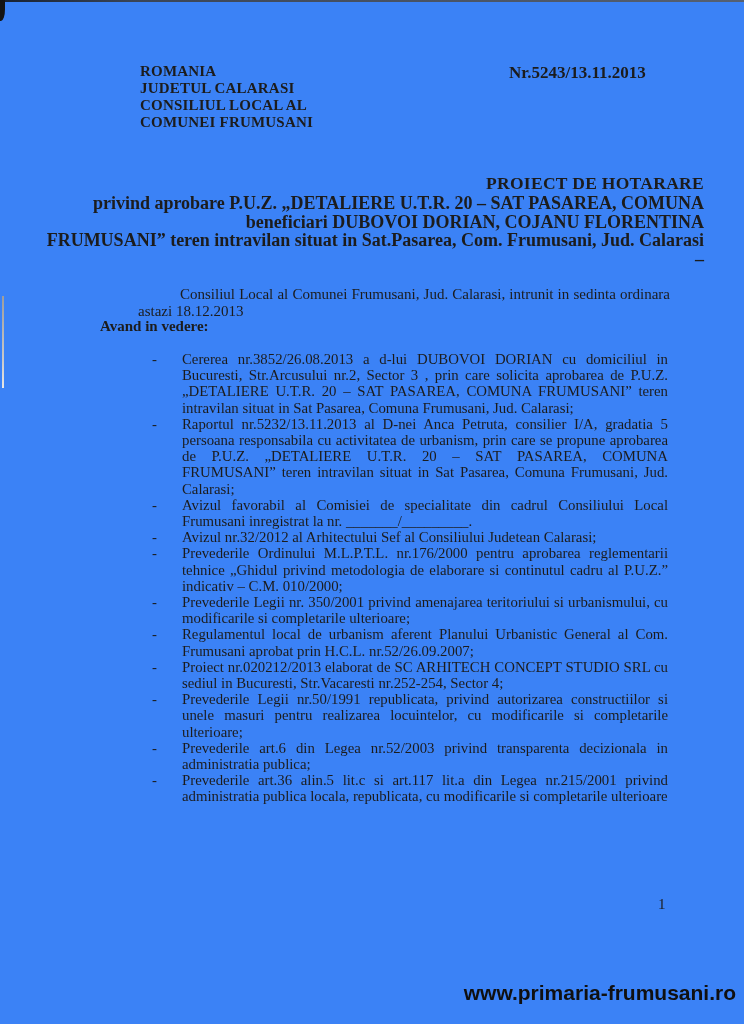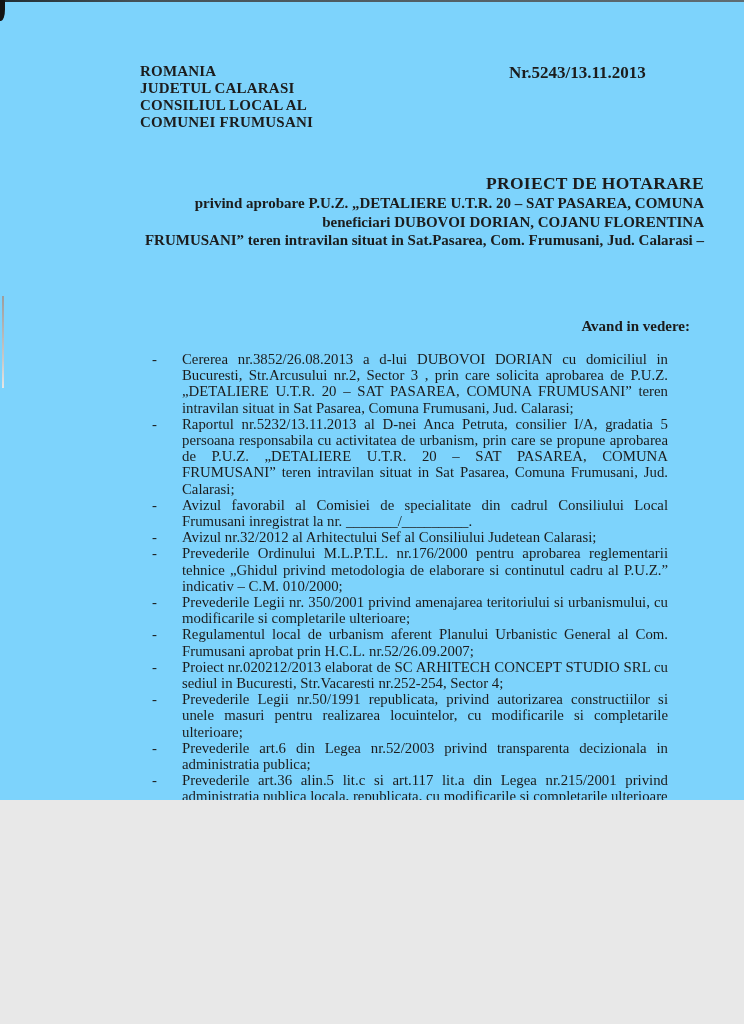--- a/index.html
+++ b/index.html
@@ -1,21 +1,21 @@
 <!DOCTYPE html>
 <html><head>
 <meta charset="utf-8">
 <style>
   html, body { margin: 0; padding: 0; background: #e8e8e8; }
   .page {
     position: relative;
     width: 744px;
-    height: 800px;
+    height: 1024px;
     margin: 0 auto;
-    background: #7dd3fc;
+    background: #3b82f6;
     overflow: hidden;
     font-family: "Liberation Serif", "DejaVu Serif", serif;
     color: #1c1c1c;
     text-decoration: underline;
   }
 
   
   .edge-top-line {
     position: absolute; top: 0; left: 0; width: 744px; height: 2px;
     background: linear-gradient(to right, #101010, #3a3a3a 18%, #4a4a4a 55%, #5a5a5a 100%);
@@ -39,31 +39,31 @@
   .doc-number {
     position: absolute; top: 63px; left: 509px;
     font-weight: bold; font-size: 17px; white-space: nowrap;
   }
 
   .title-block {
     position: absolute; top: 173px; left: 40px; width: 664px;
     text-align: right; font-weight: bold;
   }
   .title-heading { font-size: 17.5px; line-height: 21px; letter-spacing: .3px; }
-  .title-sub { font-size: 15px; line-height: 18.5px; }
+  .title-sub { font-size: 18px; line-height: 18.5px; }
 
   .intro {
     position: absolute; top: 271px; left: 138px; width: 532px;
     font-size: 15px; line-height: 17px;
     text-align: justify; text-indent: 42px;
   }
 
   .section-heading {
     position: absolute; top: 318px; left: 100px; width: 590px;
-    text-align: right; font-weight: bold; font-size: 15px;
+    text-align: left; font-weight: bold; font-size: 15px;
   }
 
   .considerations {
     position: absolute; top: 351px; left: 140px; width: 528px;
     font-size: 14.8px; line-height: 16.2px;
   }
   .item { display: flex; }
   .item .dash {
     flex: none; width: 42px; box-sizing: border-box; padding-left: 12px;
   }
@@ -105,20 +105,21 @@
 
   <div class="doc-number">Nr.5243/13.11.2013</div>
 
   <div class="title-block">
     <div class="title-heading">PROIECT DE HOTARARE</div>
     <div class="title-sub">privind aprobare P.U.Z. „DETALIERE U.T.R. 20 – SAT PASAREA, COMUNA</div>
     <div class="title-sub">beneficiari DUBOVOI DORIAN, COJANU FLORENTINA</div>
     <div class="title-sub">FRUMUSANI”  teren intravilan situat in Sat.Pasarea, Com. Frumusani, Jud. Calarasi –</div>
   </div>
 
+  <p class="intro">Consiliul Local al Comunei Frumusani, Jud. Calarasi, intrunit in sedinta ordinara astazi 18.12.2013</p>
 
   <div class="section-heading">Avand in vedere:</div>
 
   <div class="considerations">
     <div class="item">
       <span class="dash">-</span>
       <span class="text">Cererea nr.3852/26.08.2013 a d-lui DUBOVOI DORIAN cu domiciliul in Bucuresti, Str.Arcusului nr.2, Sector 3 , prin care solicita aprobarea de P.U.Z. „DETALIERE U.T.R. 20 – SAT PASAREA, COMUNA FRUMUSANI” teren intravilan situat in Sat Pasarea, Comuna Frumusani, Jud. Calarasi;</span>
     </div>
     <div class="item">
       <span class="dash">-</span>

